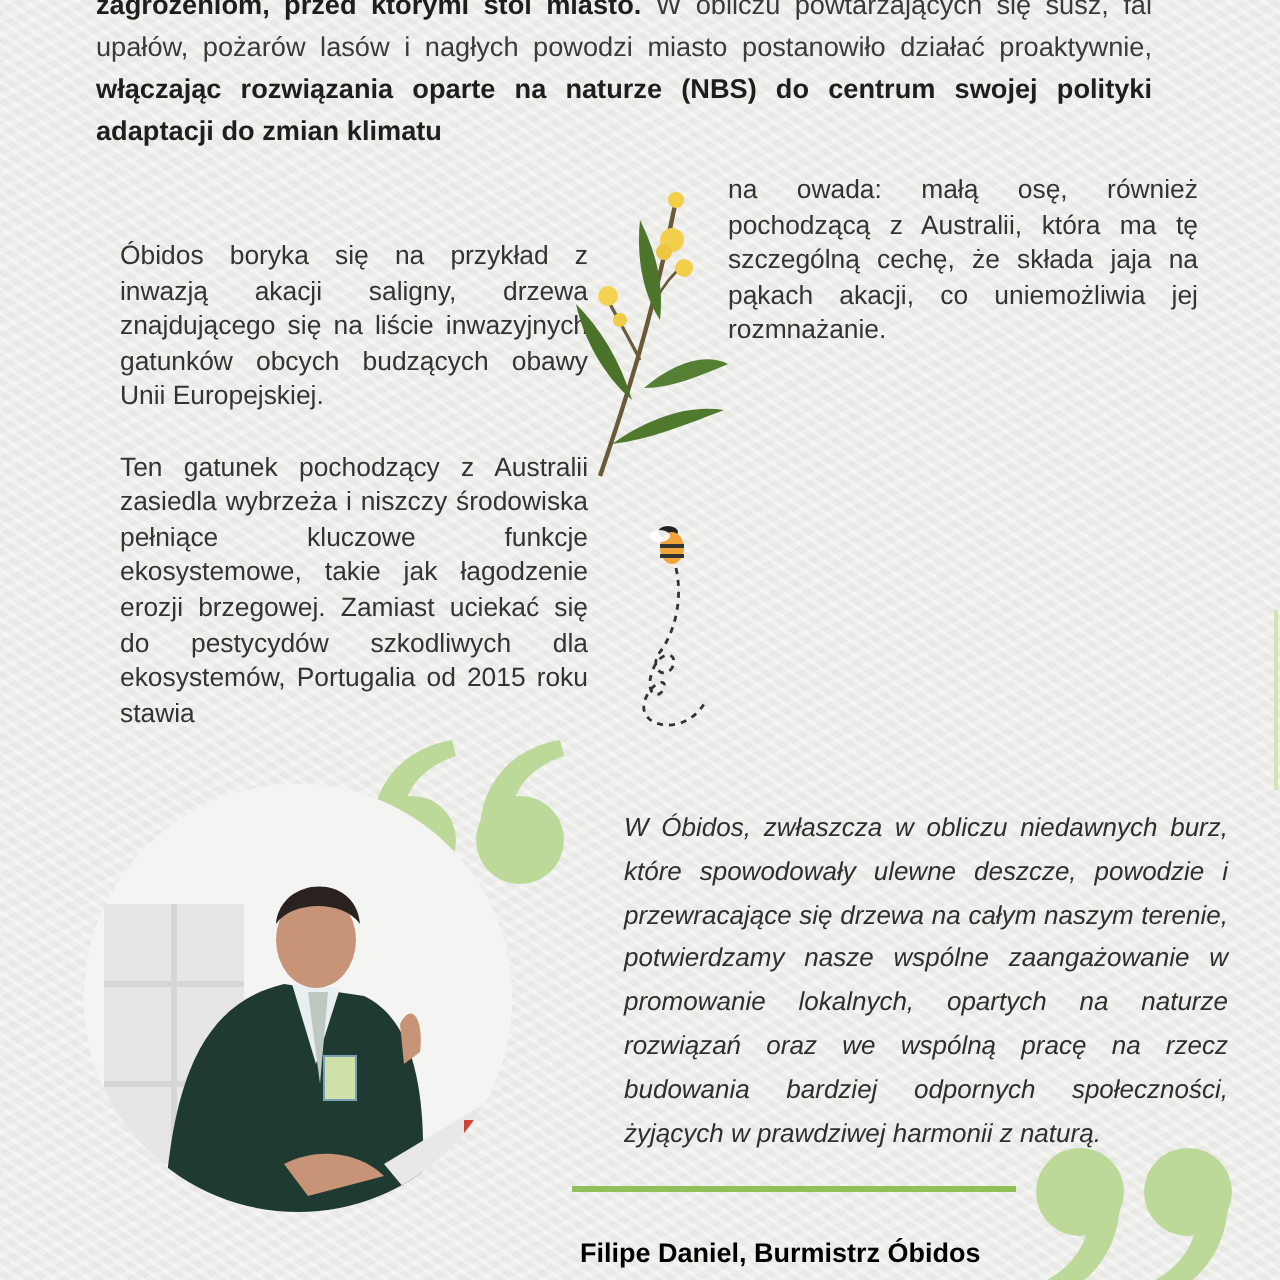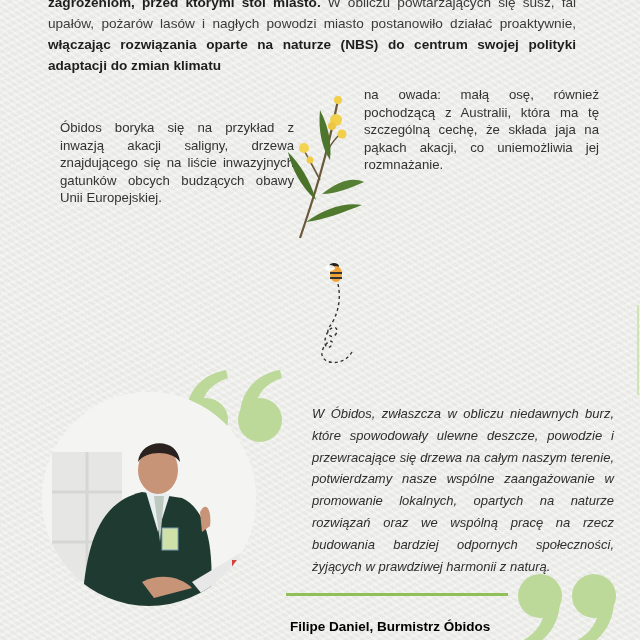--- a/index.html
+++ b/index.html
@@ -55,20 +55,21 @@
 <body>
 
 <div class="paper"></div>
 
 <div class="intro">
   <b>zagrożeniom, przed którymi stoi miasto.</b><span> W obliczu powtarzających się susz, fal upałów, pożarów lasów i nagłych powodzi miasto postanowiło działać proaktywnie, </span><b>włączając rozwiązania oparte na naturze (NBS) do centrum swojej polityki adaptacji do zmian klimatu</b>
 </div>
 
 <div class="col col-left">
   <p>Óbidos boryka się na przykład z inwazją akacji saligny, drzewa znajdującego się na liście inwazyjnych gatunków obcych budzących obawy Unii Europejskiej.</p>
+  <p>Ten gatunek pochodzący z Australii zasiedla wybrzeża i niszczy środowiska pełniące kluczowe funkcje ekosystemowe, takie jak łagodzenie erozji brzegowej. Zamiast uciekać się do pestycydów szkodliwych dla ekosystemów, Portugalia od 2015 roku stawia</p>
 </div>
 
 <div class="col col-right">
   <p>na owada: małą osę, również pochodzącą z Australii, która ma tę szczególną cechę, że składa jaja na pąkach akacji, co uniemożliwia jej rozmnażanie.</p>
 </div>
 
 <svg class="plant" viewBox="0 0 90 150">
   <path d="M22 148 C35 110 48 70 60 10" stroke="#6b5a3a" stroke-width="2.2" fill="none"></path>
   <path d="M42 90 C36 78 30 68 26 60" stroke="#6b5a3a" stroke-width="1.6" fill="none"></path>
   <path d="M50 60 C54 52 58 48 62 44" stroke="#6b5a3a" stroke-width="1.4" fill="none"></path>

